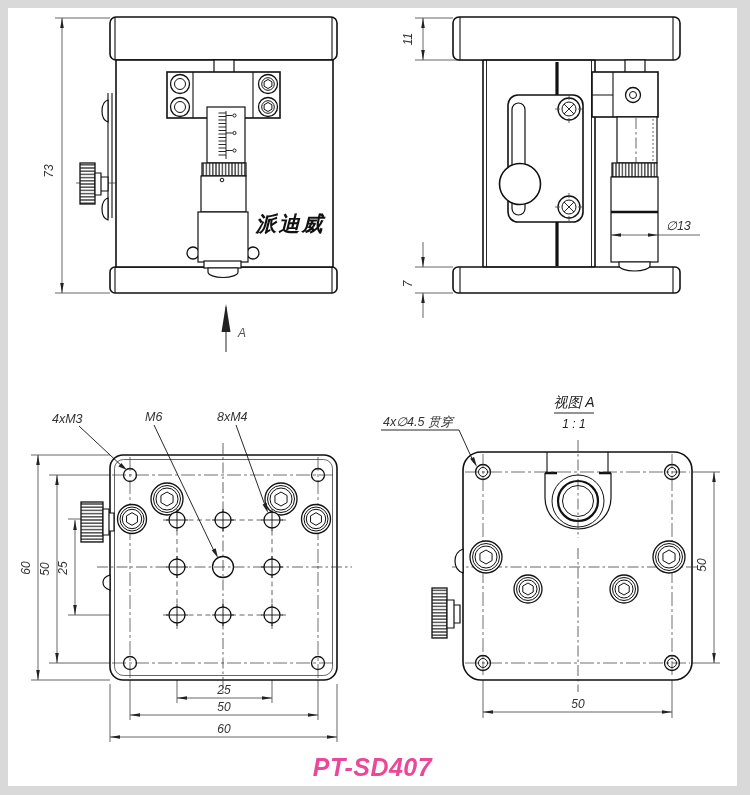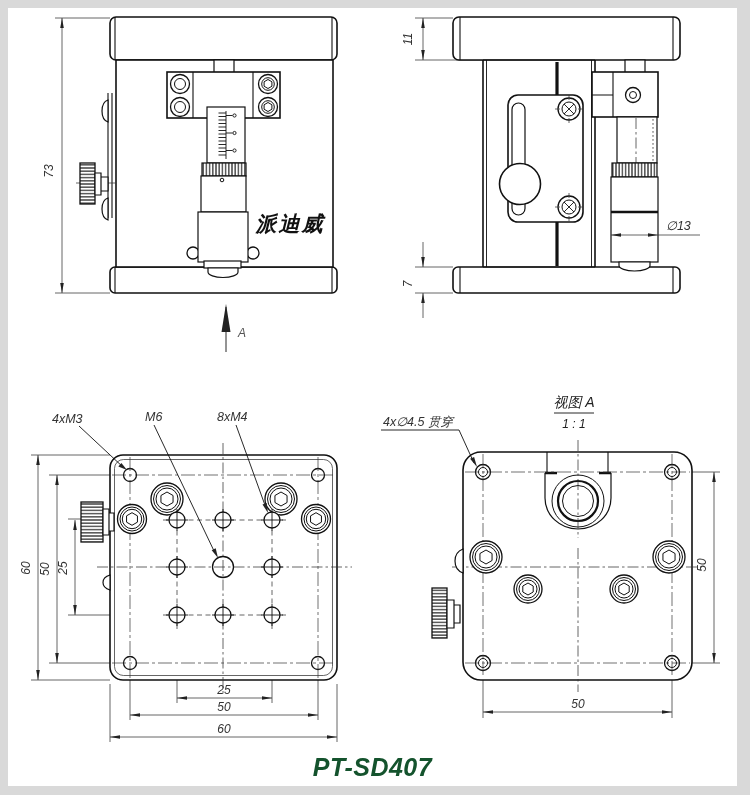--- a/index.html
+++ b/index.html
@@ -324,14 +324,14 @@
     <polygon class="ar" points="477,467 470.1,458.7 474.1,457"></polygon>
 
     <g>
       <text class="cn" x="574" y="407" text-anchor="middle">视图 A</text>
       <path class="t2" d="M554,413 H594"></path>
       <text class="cns" x="574" y="428" text-anchor="middle">1 : 1</text>
     </g>
   </g>
 </svg>
 
-<div class="footer" style="color: #14532d;">PT-SD407</div>
+<div class="footer" style="color: #ec4899;">PT-SD407</div>
 </div>
 
 </body></html>

